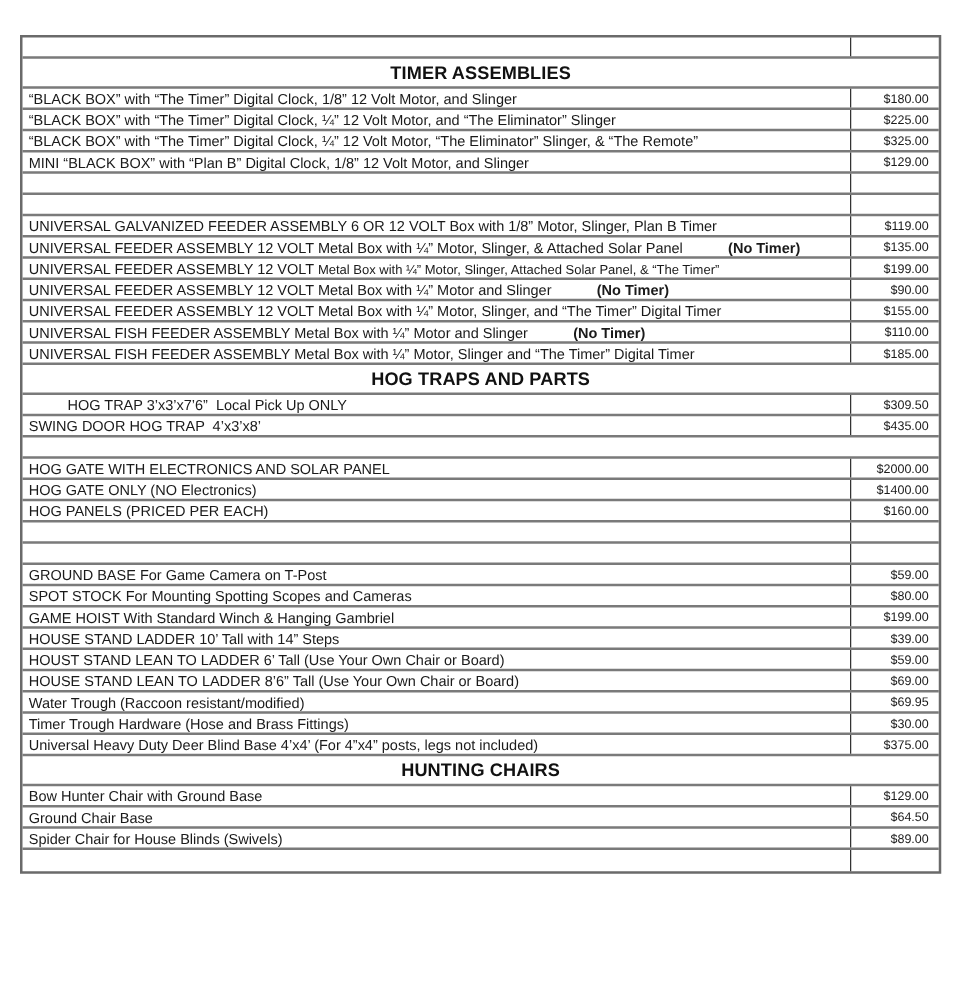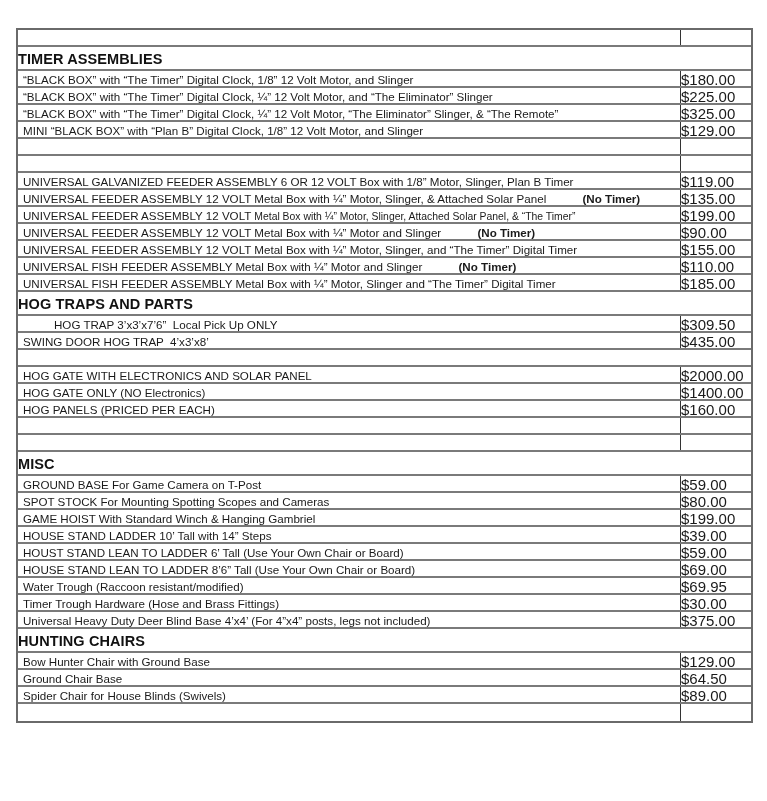--- a/index.html
+++ b/index.html
@@ -28,39 +28,39 @@
     }
     .row {
       display: flex;
       height: 17px;
       border-bottom: 2px solid #7a7a7a;
       box-sizing: border-box;
     }
     .row:last-child { border-bottom: none; }
     .row.header {
       height: 24px;
-      justify-content: flex-start;
+      justify-content: center;
       align-items: flex-end;
     }
     .cell-desc {
       flex: 0 0 663px;
       box-sizing: border-box;
       padding-left: 5px;
       font-size: 11.6px;
       line-height: 17px;
       white-space: nowrap;
       overflow: hidden;
       border-right: 1.5px solid #333;
     }
     .cell-price {
       flex: 1 1 auto;
       box-sizing: border-box;
       padding-right: 8px;
-      text-align: left;
-      font-size: 15px;
+      text-align: right;
+      font-size: 10px;
       line-height: 17px;
       white-space: nowrap;
     }
     .header-title {
       font-weight: bold;
       font-size: 14.5px;
       line-height: 20px;
       letter-spacing: 0.1px;
       color: #111;
     }
@@ -166,23 +166,20 @@
   </div>
   <div class="row">
     <div class="cell-desc"></div>
     <div class="cell-price"></div>
   </div>
   <div class="row">
     <div class="cell-desc"></div>
     <div class="cell-price"></div>
   </div>
 
-  <div class="row header">
-    <span class="header-title">MISC</span>
-  </div>
   <div class="row">
     <div class="cell-desc">GROUND BASE For Game Camera on T-Post</div>
     <div class="cell-price">$59.00</div>
   </div>
   <div class="row">
     <div class="cell-desc">SPOT STOCK For Mounting Spotting Scopes and Cameras</div>
     <div class="cell-price">$80.00</div>
   </div>
   <div class="row">
     <div class="cell-desc">GAME HOIST With Standard Winch &amp; Hanging Gambriel</div>

